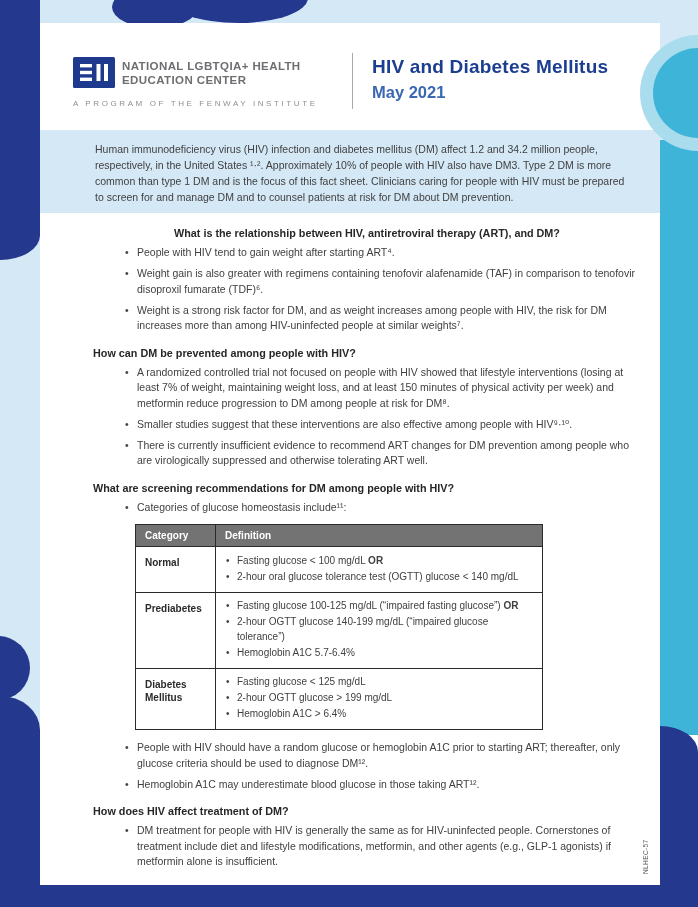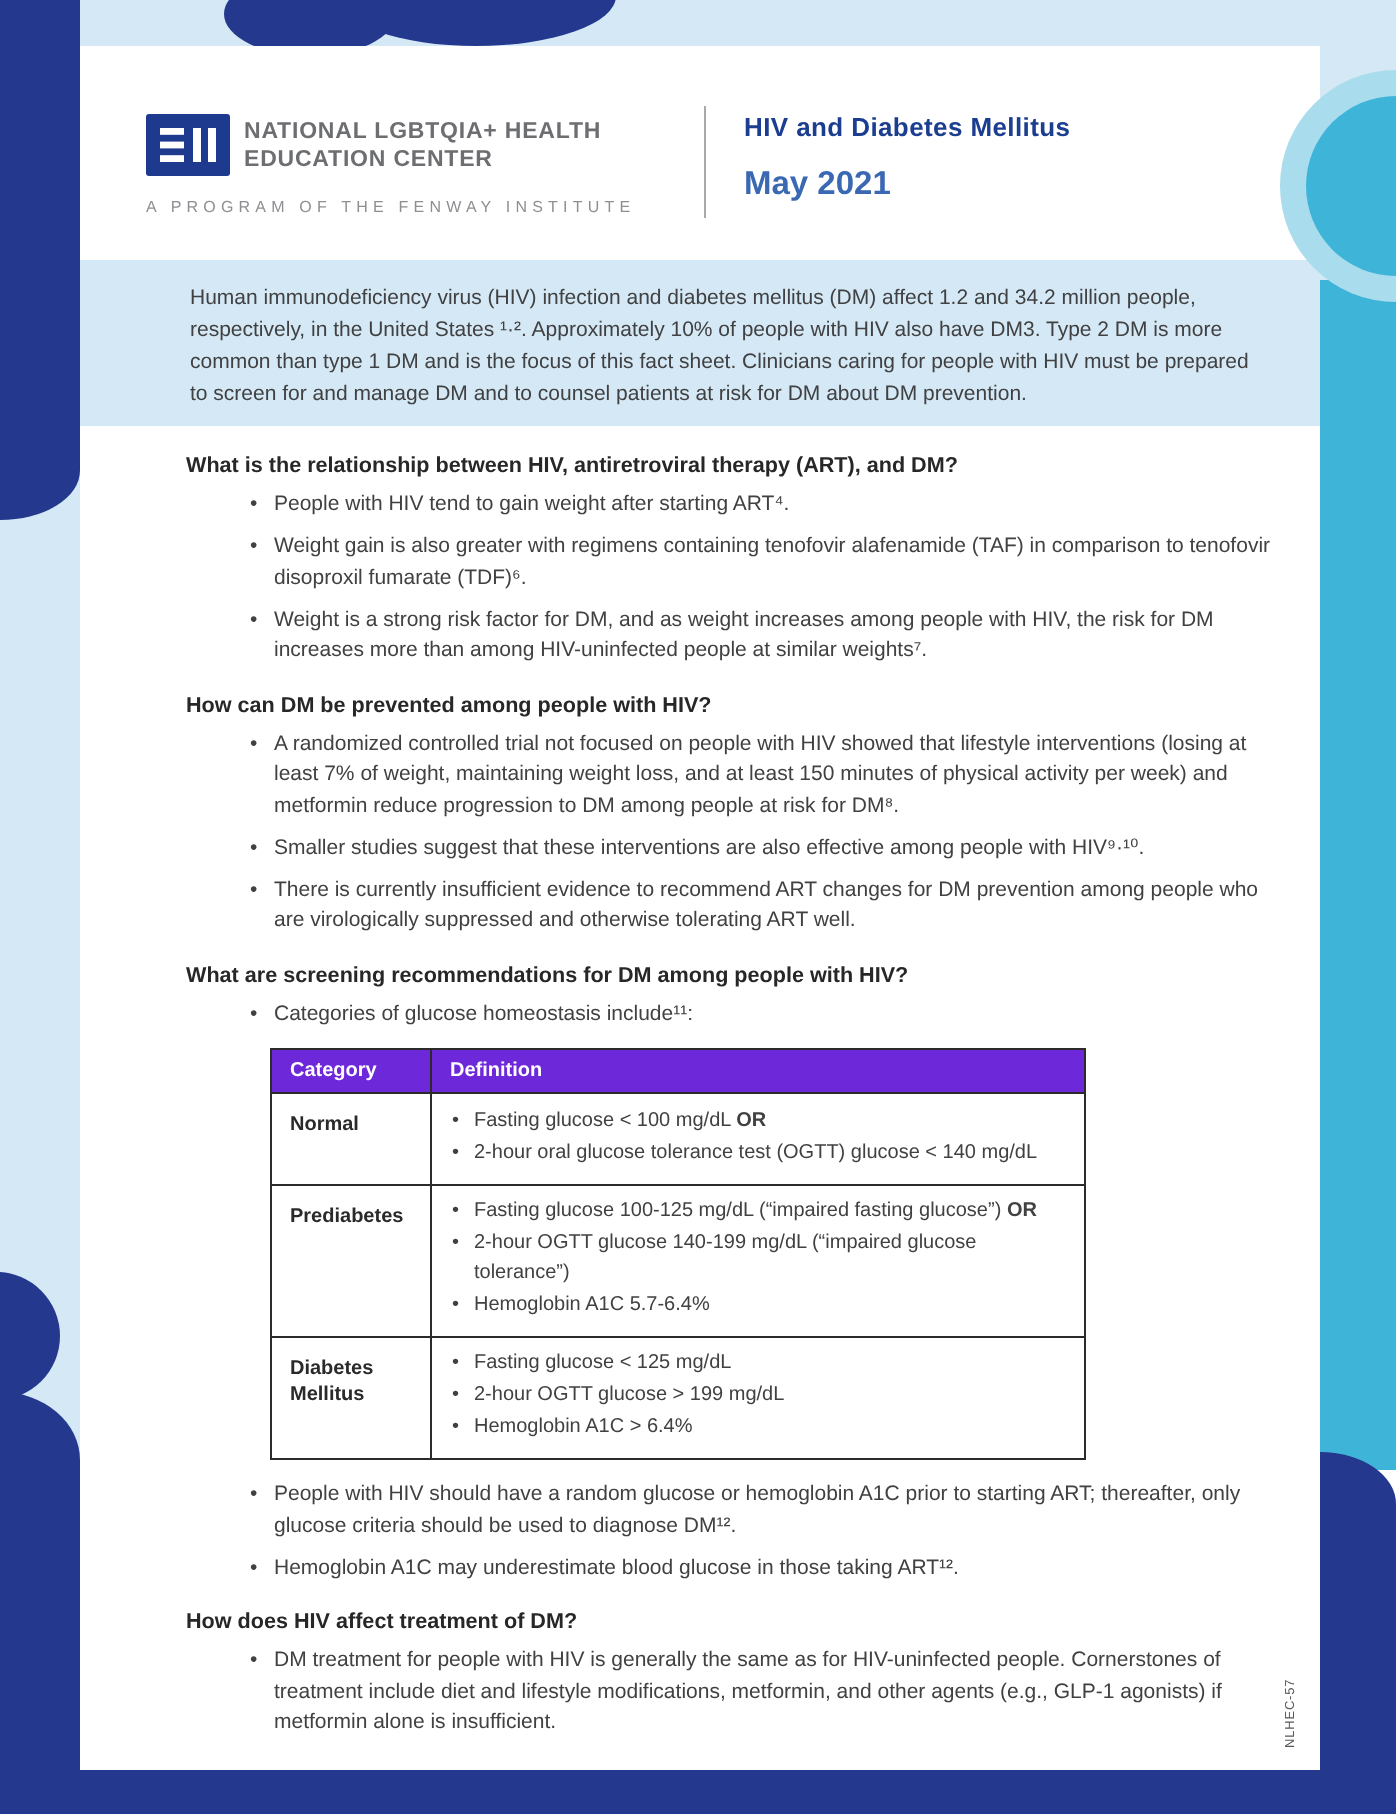--- a/index.html
+++ b/index.html
@@ -27,39 +27,39 @@
   .bottom-band{position:absolute;left:0;top:885px;width:698px;height:22px;background:#24388e;z-index:8;}
 
   
   .page{position:absolute;left:40px;top:23px;width:620px;height:868px;background:#ffffff;z-index:5;}
 
   
   .logo-icon{position:absolute;left:33px;top:34px;width:42px;height:31px;}
   .brand-lines{position:absolute;left:82px;top:37px;color:#6d6e71;font-size:11.5px;font-weight:700;letter-spacing:0.4px;line-height:13.5px;}
   .brand-tagline{position:absolute;left:33px;top:76px;color:#8d8f92;font-size:8px;font-weight:500;letter-spacing:2.6px;}
   .header-divider{position:absolute;left:312px;top:30px;width:1px;height:56px;background:#a7a9ac;}
-  .doc-title{position:absolute;left:332px;top:33px;color:#1c3e90;font-size:13px;font-weight:700;letter-spacing:0.2px;}
+  .doc-title{position:absolute;left:332px;top:33px;color:#1c3e90;font-size:19px;font-weight:700;letter-spacing:0.2px;}
   .doc-date{position:absolute;left:332px;top:60px;color:#3a68b2;font-size:16.5px;font-weight:700;}
 
   
   .intro-box{position:absolute;left:0;top:107px;width:620px;height:83px;background:#d4e9f5;}
   .intro-text{padding:12px 33px 0 55px;color:#414042;font-size:10.5px;line-height:15.9px;}
 
   
   .content{position:absolute;left:53px;top:204px;width:548px;}
   .section-heading{font-size:10.8px;font-weight:700;color:#272727;margin:13px 0 6px 0;}
-  .section-heading:first-child{margin-top:0;}
+  .section-heading:first-child{margin-top:0;text-align:center;}
   ul.blist{list-style:none;margin:0;padding:0;}
   ul.blist>li{position:relative;padding-left:44px;margin-bottom:5.5px;color:#414042;font-size:10.5px;line-height:15.5px;}
   ul.blist>li::before{content:"\2022";position:absolute;left:32px;top:0;color:#414042;}
 
   
   table.gtable{border-collapse:collapse;margin:9px 0 10px 42px;width:408px;}
   table.gtable th,table.gtable td{border:1.2px solid #2d2b2a;vertical-align:top;}
-  table.gtable th{background:#6d28d9;color:#ffffff;font-size:10px;font-weight:700;text-align:left;padding:5px 6px 5px 9px;}
+  table.gtable th{background:#737373;color:#ffffff;font-size:10px;font-weight:700;text-align:left;padding:5px 6px 5px 9px;}
   th.col-cat{width:80px;}
   td.cat-cell{font-size:10px;font-weight:700;color:#2a2a2a;padding:9px 4px 6px 9px;line-height:13.5px;}
   td.def-cell{padding:5px 6px 6px 9px;}
   ul.tlist{list-style:none;margin:0;padding:0;}
   ul.tlist>li{position:relative;padding-left:12px;margin:1.5px 0;color:#414042;font-size:10px;line-height:14.5px;}
   ul.tlist>li::before{content:"\2022";position:absolute;left:1px;top:0;color:#414042;}
   .or{font-weight:700;}
 
   
   .doc-code{position:absolute;left:642px;top:830px;width:12px;height:44px;writing-mode:vertical-rl;transform:rotate(180deg);font-size:6.5px;color:#58595b;letter-spacing:0.4px;z-index:9;}

